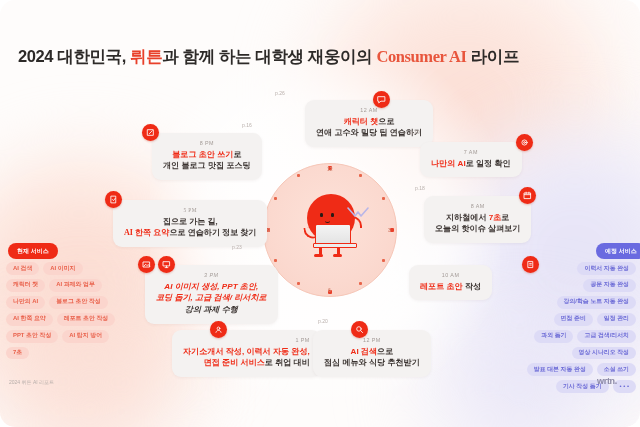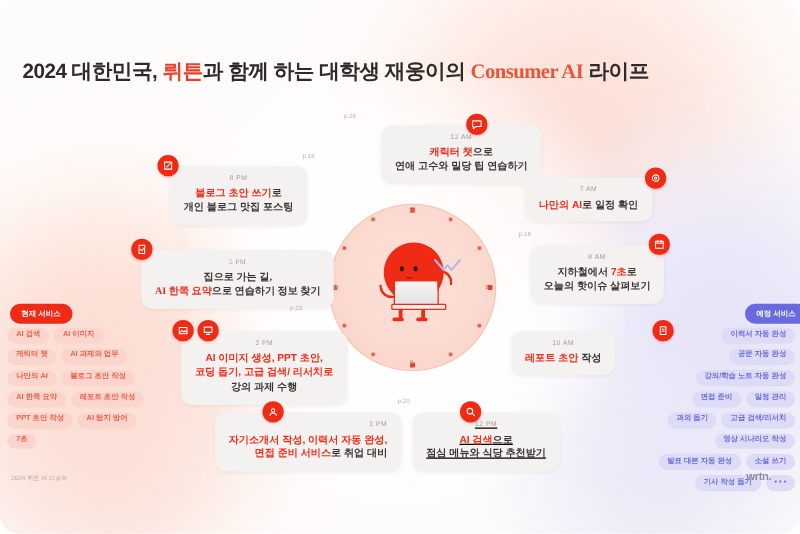--- a/index.html
+++ b/index.html
@@ -225,21 +225,21 @@
       <div class="card" style="left: 305px; top: 100px;">
         <div class="time">12 AM</div>
         <div class="line"><span class="hl-red">캐릭터 챗</span><span>으로</span></div>
         <div class="line"><span>연애 고수와 밀당 팁 연습하기</span></div>
         <div class="badge" style="left: 68px; top: -9px;">
           <svg width="9" height="9" viewBox="0 0 16 16">
             <path d="M2 3h12v8H7l-4 3v-3H2z" fill="none" stroke="#fff" stroke-width="1.5" stroke-linecap="round" stroke-linejoin="round"></path>
           </svg>
         </div>
       </div>
-      <div class="card" style="left: 136px; top: 133px; text-align: center;">
+      <div class="card" style="left: 152px; top: 133px; text-align: center;">
         <div class="time">8 PM</div>
         <div class="line"><span class="hl-red">블로그 초안 쓰기</span><span>로</span></div>
         <div class="line"><span>개인 블로그 맛집 포스팅</span></div>
         <div class="badge" style="left: -10px; top: -9px;">
           <svg width="9" height="9" viewBox="0 0 16 16">
             <path d="M3 3h10v10H3z" fill="none" stroke="#fff" stroke-width="1.5" stroke-linecap="round" stroke-linejoin="round"></path>
             <path d="M6 10l5-5" fill="none" stroke="#fff" stroke-width="1.5" stroke-linecap="round" stroke-linejoin="round"></path>
           </svg>
         </div>
       </div>
@@ -247,21 +247,21 @@
         <div class="time">5 PM</div>
         <div class="line"><span>집으로 가는 길,</span></div>
         <div class="line"><span class="hl-red">AI 한쪽 요약</span><span>으로 연습하기 정보 찾기</span></div>
         <div class="badge" style="left: -8px; top: -9px;">
           <svg width="9" height="9" viewBox="0 0 16 16">
             <path d="M4 2h8v12H4z" fill="none" stroke="#fff" stroke-width="1.5" stroke-linecap="round" stroke-linejoin="round"></path>
             <path d="M6 8l2 2 3-4" fill="none" stroke="#fff" stroke-width="1.5" stroke-linecap="round" stroke-linejoin="round"></path>
           </svg>
         </div>
       </div>
-      <div class="card" style="left: 145px; top: 265px;">
+      <div class="card" style="left: 145px; top: 265px; font-style: italic;">
         <div class="time">3 PM</div>
         <div class="line"><span class="hl-red">AI 이미지 생성, PPT 초안,</span></div>
         <div class="line"><span class="hl-red">코딩 돕기, 고급 검색/ 리서치로</span></div>
         <div class="line"><span>강의 과제 수행</span></div>
         <div class="badge" style="left: -7px; top: -9px;">
           <svg width="9" height="9" viewBox="0 0 16 16">
             <rect x="2.5" y="3.5" width="11" height="9" fill="none" stroke="#fff" stroke-width="1.5" stroke-linecap="round" stroke-linejoin="round"></rect>
             <path d="M3.5 11l3-3.5 2.5 2.5 2-2 2.5 3" fill="none" stroke="#fff" stroke-width="1.5" stroke-linecap="round" stroke-linejoin="round"></path>
           </svg>
         </div>
@@ -276,21 +276,21 @@
         <div class="time">1 PM</div>
         <div class="line"><span class="hl-red">자기소개서 작성, 이력서 자동 완성,</span></div>
         <div class="line"><span class="hl-red">면접 준비 서비스</span><span>로 취업 대비</span></div>
         <div class="badge" style="left: 38px; top: -9px;">
           <svg width="9" height="9" viewBox="0 0 16 16">
             <circle cx="8" cy="6" r="2.4" fill="none" stroke="#fff" stroke-width="1.5" stroke-linecap="round" stroke-linejoin="round"></circle>
             <path d="M3.5 13c.6-2.3 2.4-3.4 4.5-3.4S12 10.7 12.5 13" fill="none" stroke="#fff" stroke-width="1.5" stroke-linecap="round" stroke-linejoin="round"></path>
           </svg>
         </div>
       </div>
-      <div class="card" style="left: 330px; top: 330px; text-decoration: underline;">
+      <div class="card" style="left: 313px; top: 330px;">
         <div class="time">12 PM</div>
         <div class="line"><span class="hl-red">AI 검색</span><span>으로</span></div>
         <div class="line"><span>점심 메뉴와 식당 추천받기</span></div>
         <div class="badge" style="left: 38px; top: -9px;">
           <svg width="9" height="9" viewBox="0 0 16 16">
             <circle cx="7" cy="7" r="4" fill="none" stroke="#fff" stroke-width="1.5" stroke-linecap="round" stroke-linejoin="round"></circle>
             <path d="M10.2 10.2L13.5 13.5" fill="none" stroke="#fff" stroke-width="1.5" stroke-linecap="round" stroke-linejoin="round"></path>
           </svg>
         </div>
       </div>

